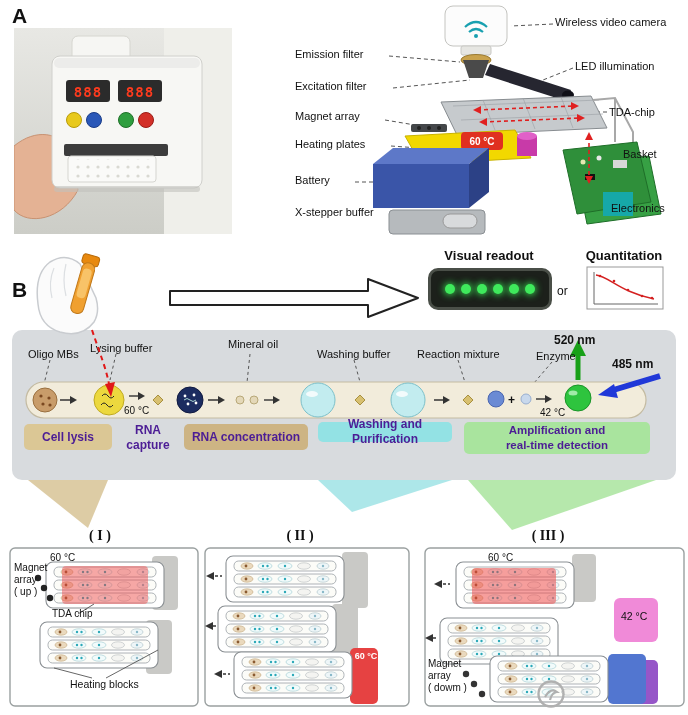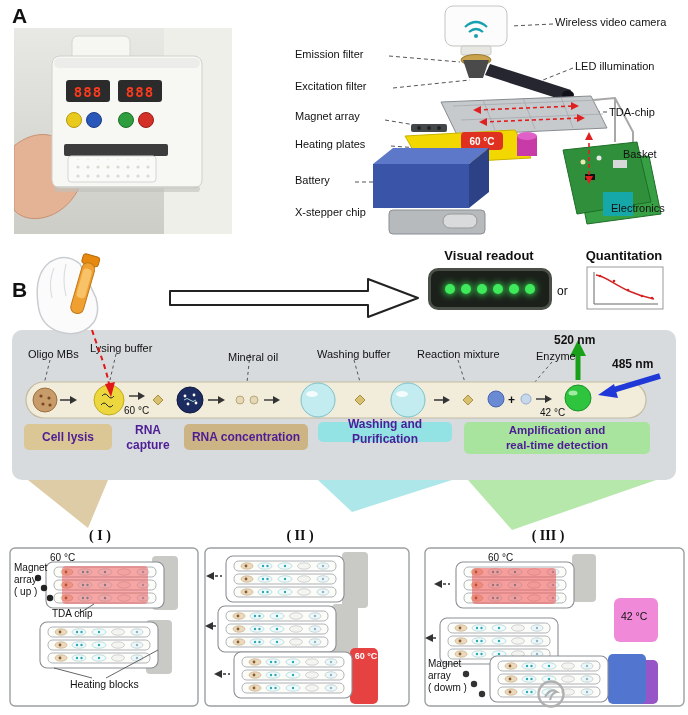--- a/index.html
+++ b/index.html
@@ -150,21 +150,21 @@
         <line x1="296" y1="134" x2="296" y2="178"></line>
       </g>
       <polygon points="296,130 292,138 300,138" fill="#e02020"></polygon>
       <polygon points="296,182 292,174 300,174" fill="#e02020"></polygon>
     </svg>
     <div class="lbl lblr" style="left:2px;top:46px;width:92px">Emission filter</div>
     <div class="lbl lblr" style="left:2px;top:78px;width:96px">Excitation filter</div>
     <div class="lbl lblr" style="left:2px;top:108px;width:88px">Magnet array</div>
     <div class="lbl lblr" style="left:2px;top:136px;width:94px">Heating plates</div>
     <div class="lbl lblr" style="left:2px;top:172px;width:58px">Battery</div>
-    <div class="lbl lblr" style="left:2px;top:204px;width:108px">X-stepper chip</div>
+    <div class="lbl lblr" style="left:2px;top:204px;width:108px">X-stepper buffer</div>
     <div class="lbl" style="left:262px;top:14px">Wireless video camera</div>
     <div class="lbl" style="left:282px;top:58px">LED  illumination</div>
     <div class="lbl" style="left:316px;top:104px">TDA-chip</div>
     <div class="lbl" style="left:330px;top:146px">Basket</div>
     <div class="lbl" style="left:318px;top:200px">Electronics</div>
   </div>
 
   <span class="big" style="left:12px;top:278px">B</span>
 
   <svg class="abs" style="left:168px;top:276px" width="256" height="44" viewBox="0 0 256 44">
@@ -258,21 +258,21 @@
       <line x1="566" y1="50" x2="566" y2="24" stroke="#18a018" stroke-width="5"></line>
       <polygon points="566,10 558,26 574,26" fill="#18a018"></polygon>
       <line x1="648" y1="46" x2="598" y2="61" stroke="#2038d8" stroke-width="6"></line>
       <polygon points="586,65 602,54 606,68" fill="#2038d8"></polygon>
       <text x="542" y="14" font-size="12" font-weight="bold" fill="#111">520 nm</text>
       <text x="600" y="38" font-size="12" font-weight="bold" fill="#111">485 nm</text>
     </svg>
 
     <div class="lbl" style="left:16px;top:18px">Oligo MBs</div>
     <div class="lbl" style="left:78px;top:12px">Lysing buffer</div>
-    <div class="lbl" style="left:216px;top:21px">Mineral oil</div>
+    <div class="lbl" style="left:216px;top:8px">Mineral oil</div>
     <div class="lbl" style="left:305px;top:18px">Washing buffer</div>
     <div class="lbl" style="left:405px;top:18px">Reaction mixture</div>
     <div class="lbl" style="left:524px;top:20px">Enzyme</div>
 
     <div class="step" style="left:12px;top:94px;width:88px;height:26px;background:#dbc795">
       <div>Cell lysis</div>
       <div></div>
     </div>
     <div class="step" style="left:104px;top:92px;width:64px;height:32px">
       <div>RNA</div>

